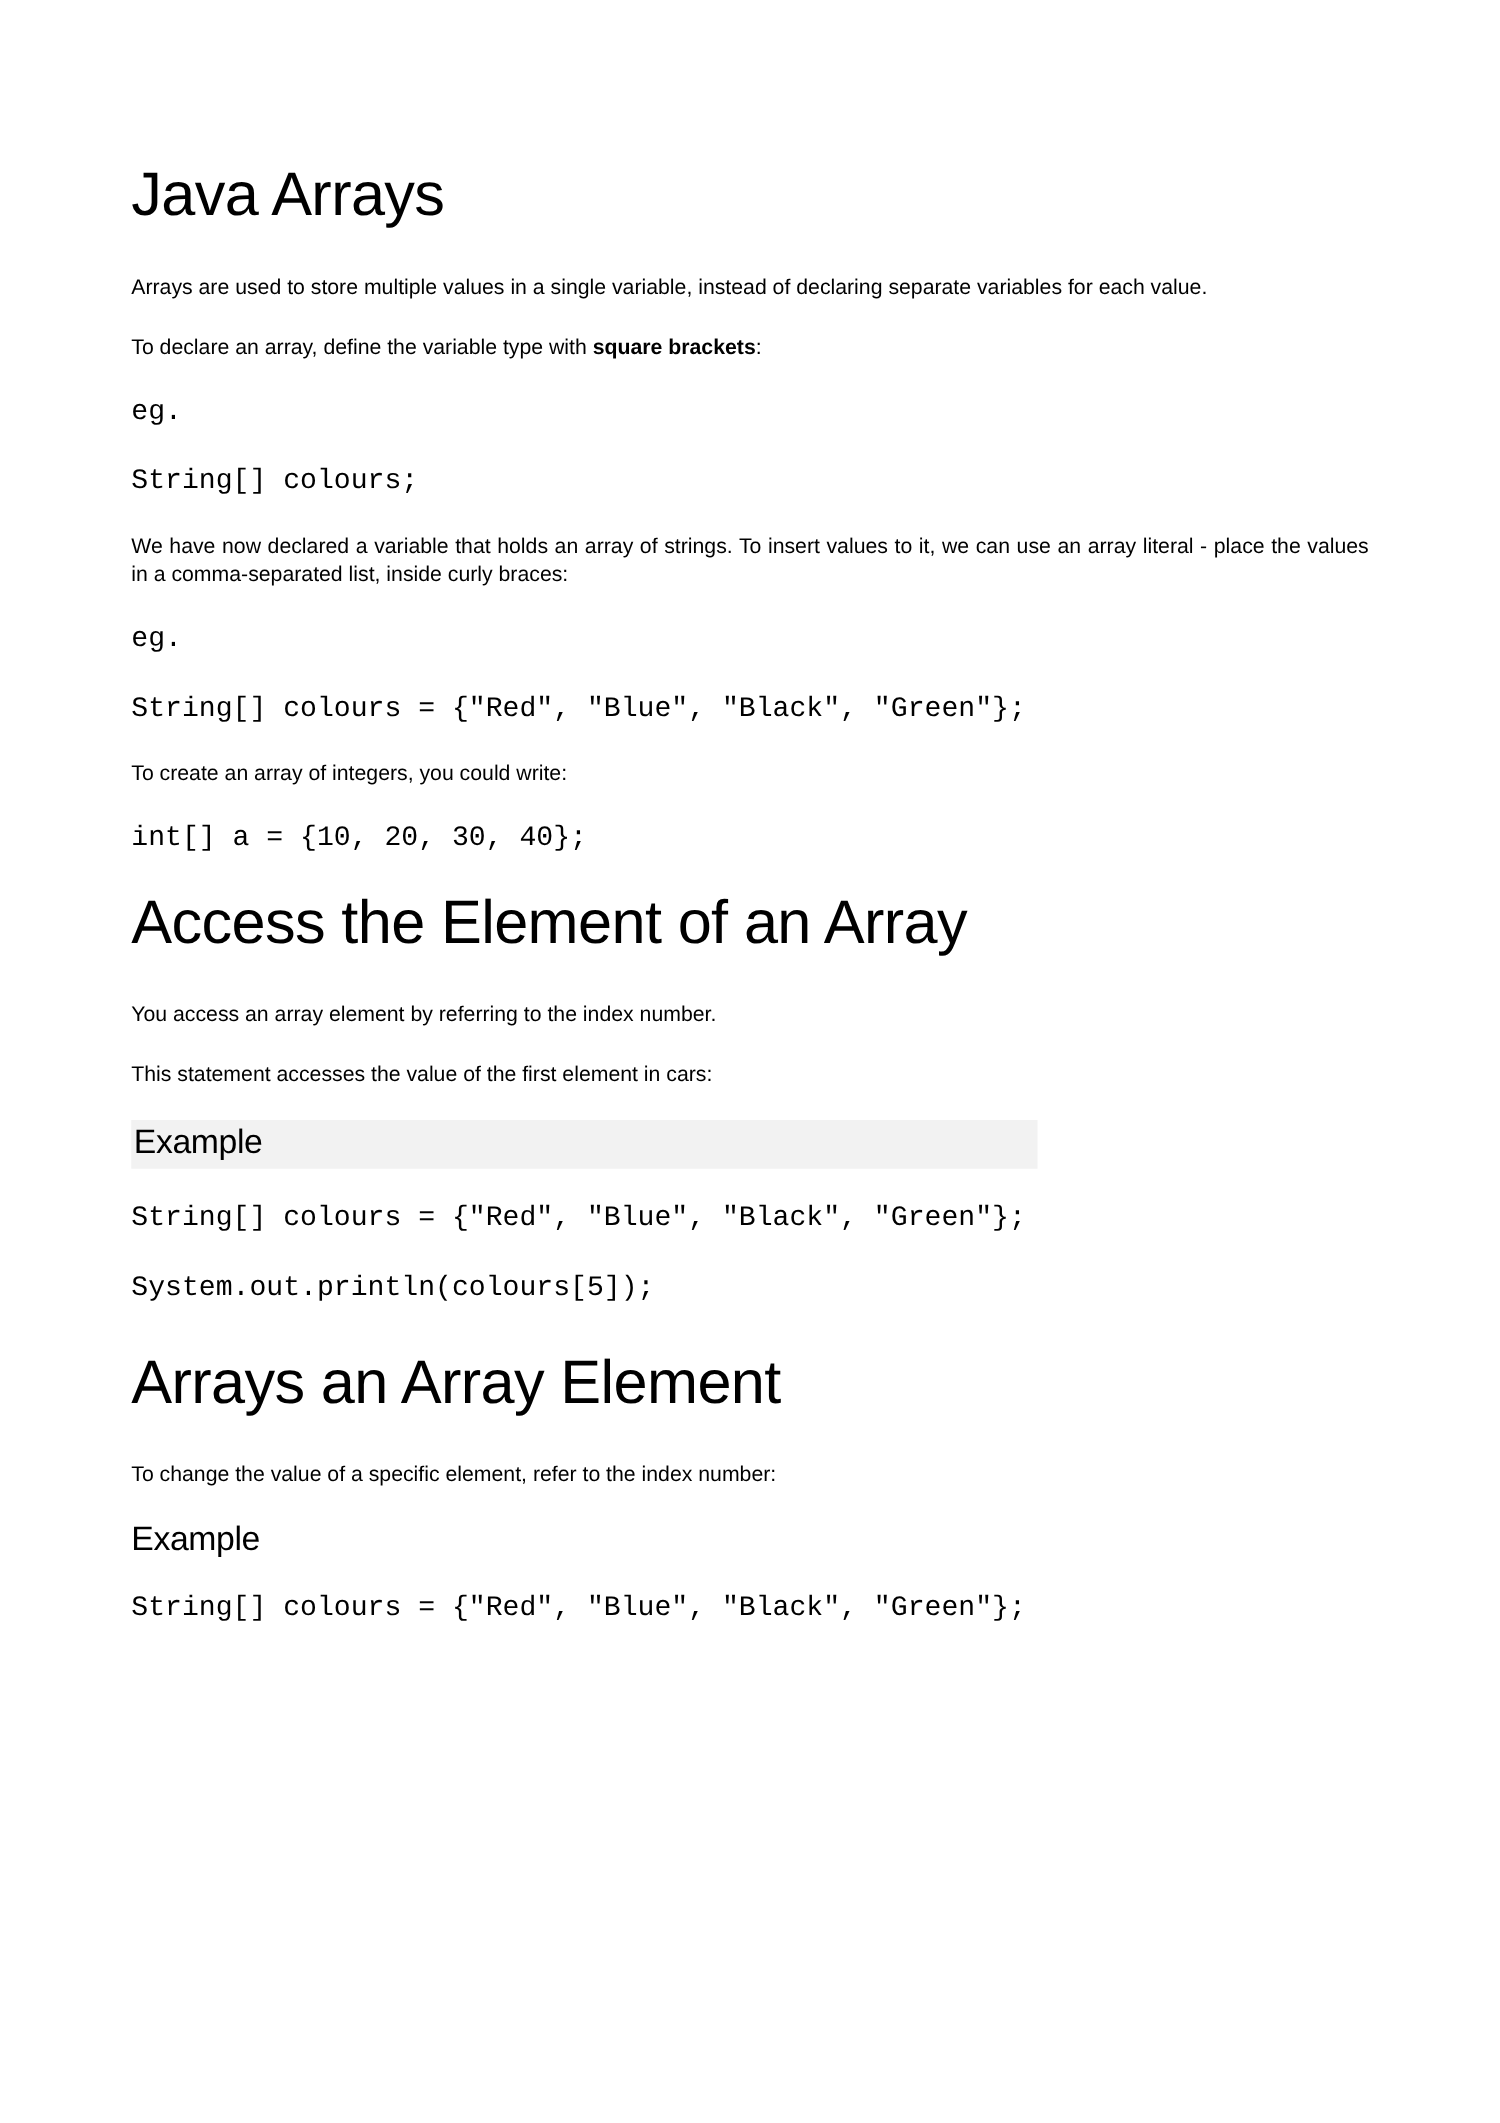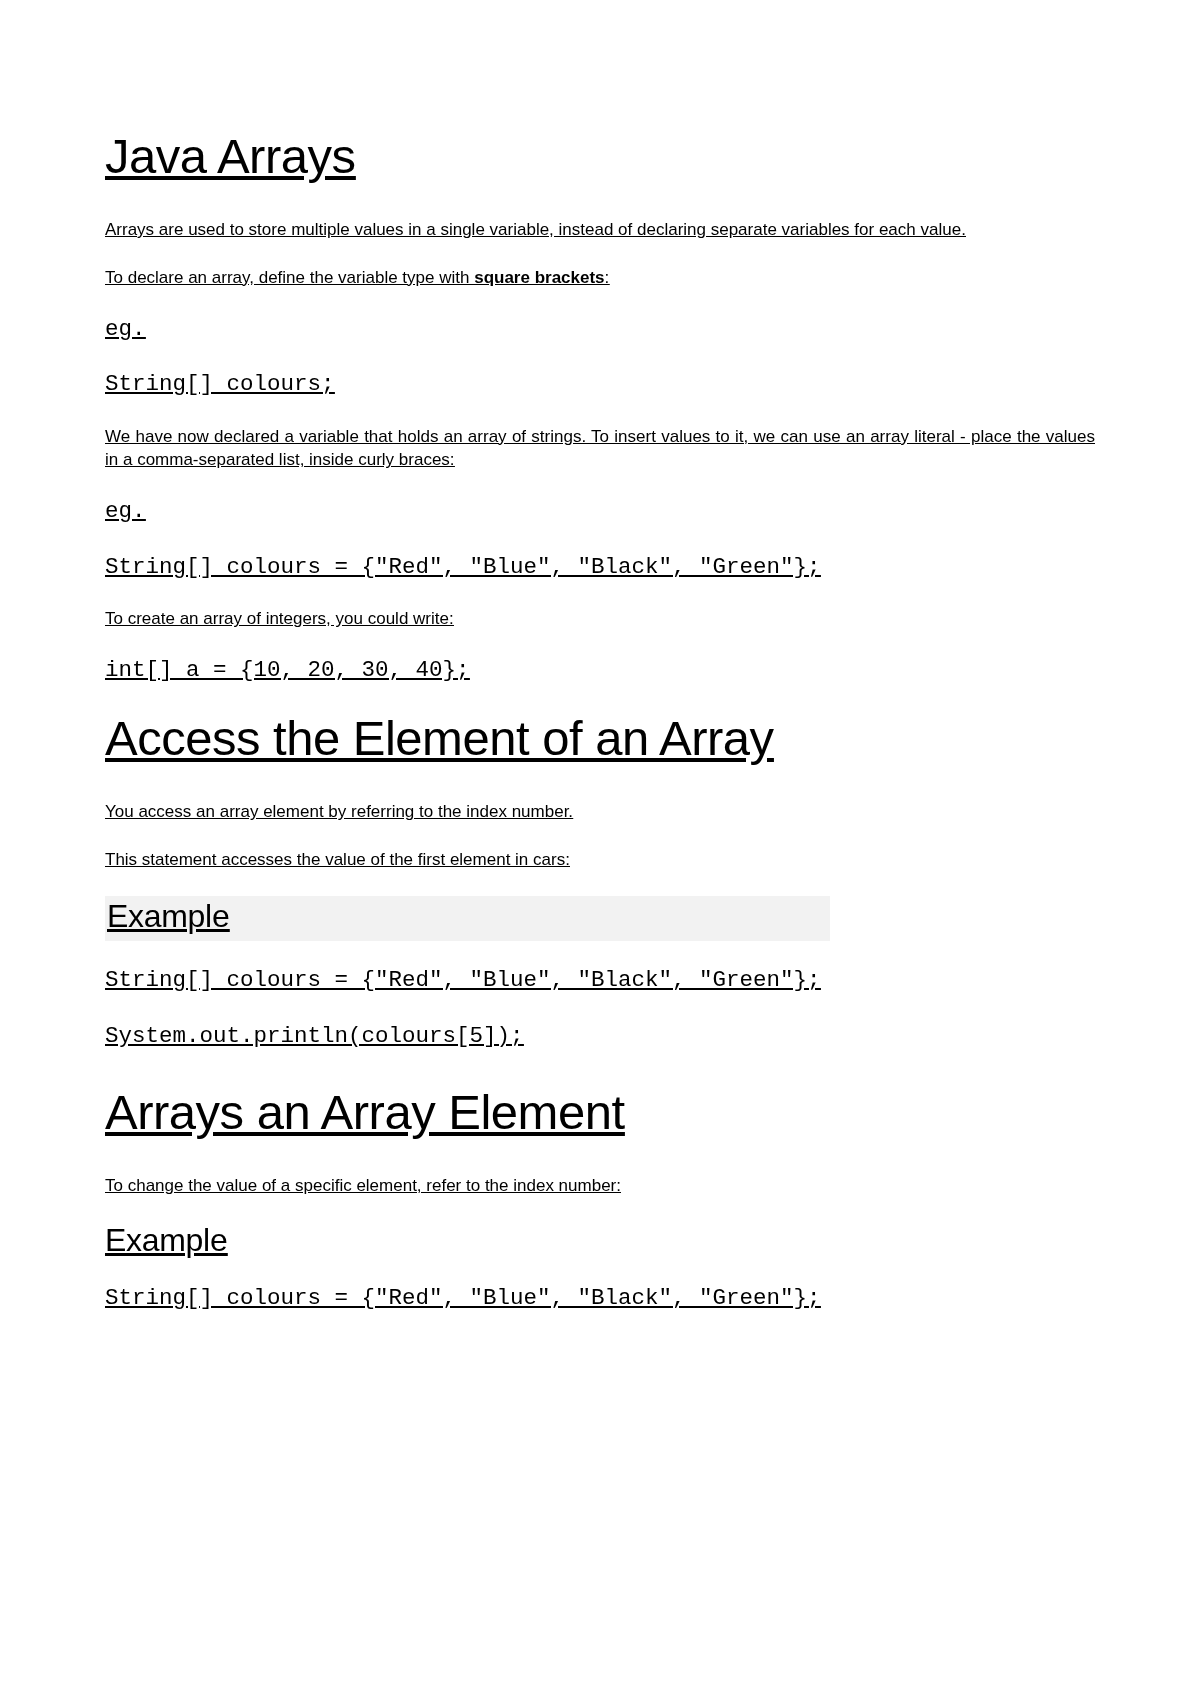--- a/index.html
+++ b/index.html
@@ -1,19 +1,18 @@
 <!DOCTYPE html>
 <html><head>
   <meta charset="utf-8">
   <style>
     * {
       margin: 0;
       padding: 0;
       box-sizing: border-box;
-      text-decoration: underline;
     }
     body {
       font-family: Verdana, Geneva, sans-serif;
       background: #ffffff;
       width: 1200px;
       min-height: 1698px;
       padding: 128px 105px 0 105px;
       color: #000000;
     }
     h1 {
@@ -33,21 +32,21 @@
     .mono {
       font-family: "Consolas", "Courier New", monospace;
       font-size: 22.5px;
       line-height: 1.4;
       margin-bottom: 24px;
     }
     .bold {
       font-weight: bold;
     }
     h2 {
-      font-size: 32px;
+      font-size: 27px;
       font-weight: 400;
       margin-bottom: 24px;
       letter-spacing: -0.3px;
     }
     .example-shaded {
       background: #f2f2f2;
       padding: 2px 2px 6px 2px;
       width: 725px;
     }
     .spacer-md {

